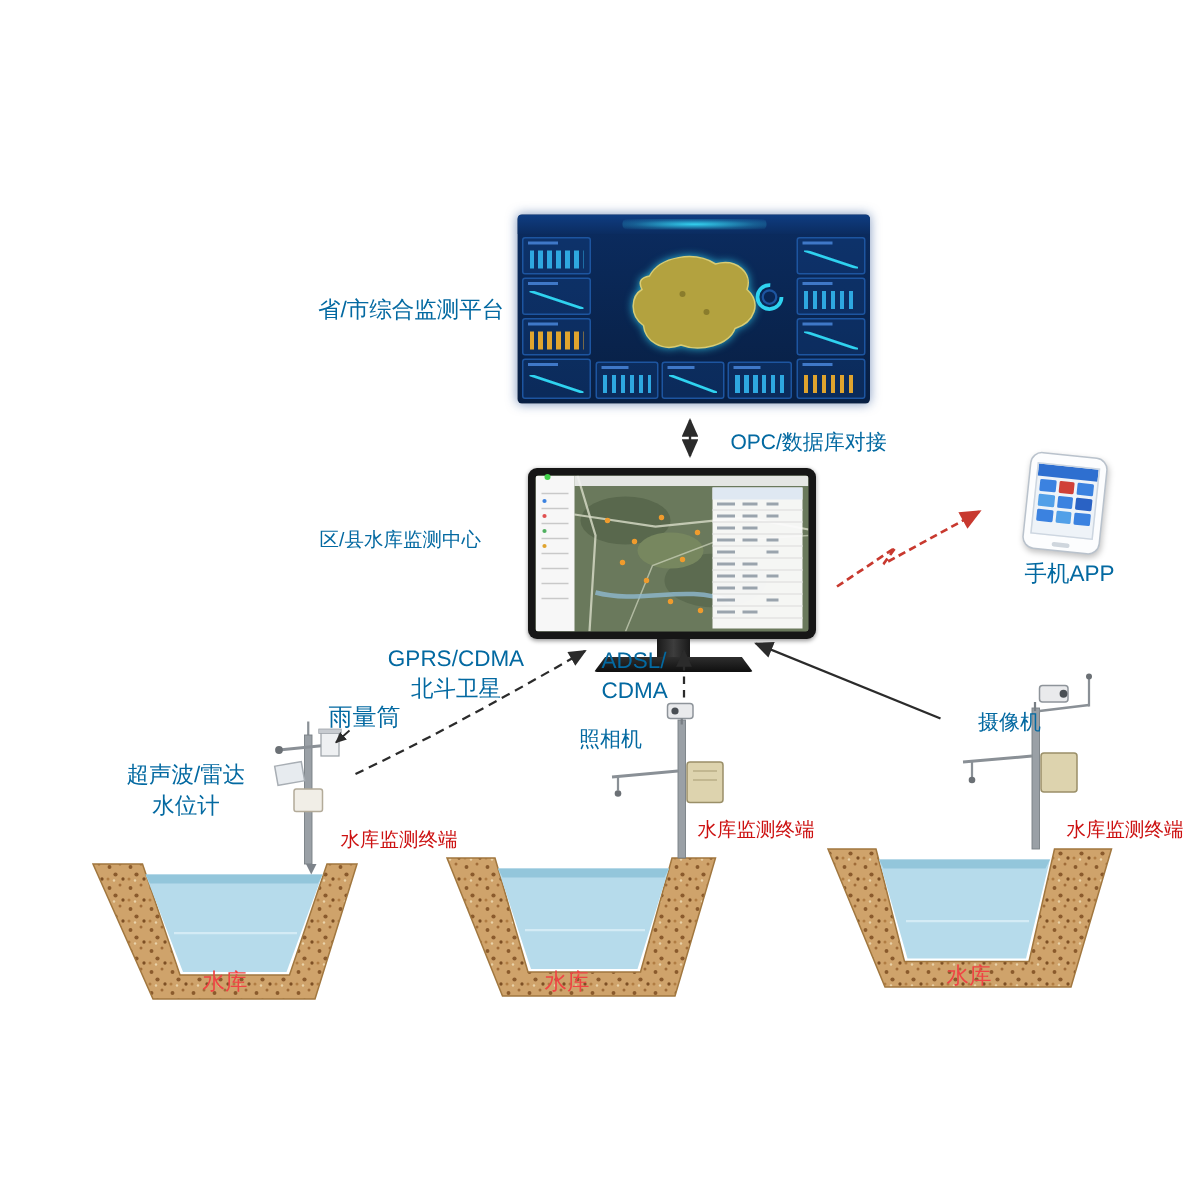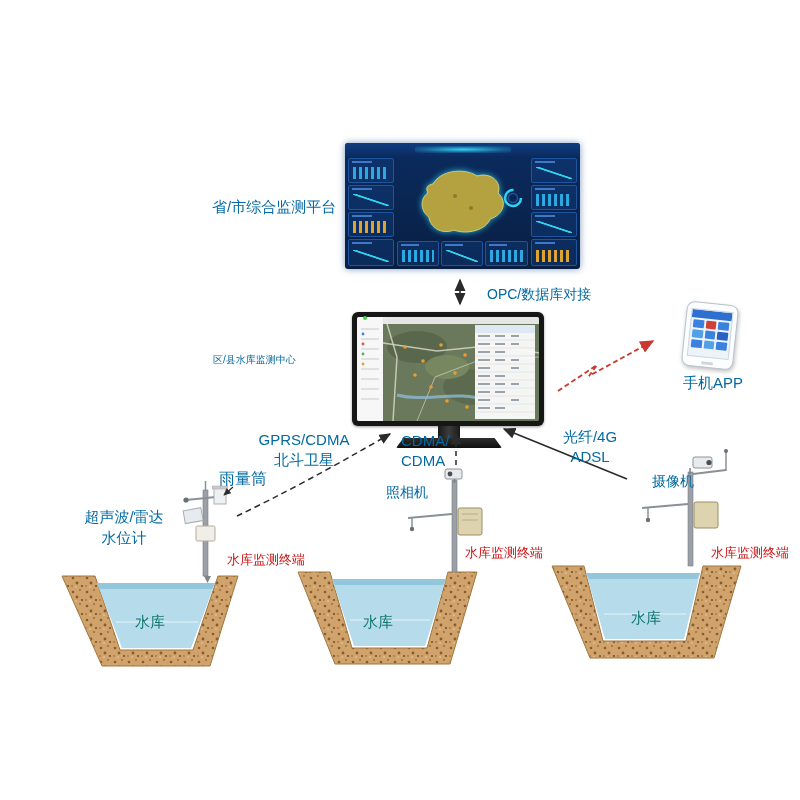--- a/index.html
+++ b/index.html
@@ -1,21 +1,21 @@
 <!DOCTYPE html>
 <html style="--terminal-red: #cc1111; --arrow-red: #c8392f; --soil: #cfa36b; --water: #b6dbeb; --dashboard-bg: #0b2c60; --accent-cyan: #2fd3f0;"><head>
 <meta charset="utf-8">
 <style>
   * { margin:0; padding:0; box-sizing:border-box; }
   html,body { width:800px; height:800px; background:#fff; font-family:"Liberation Sans","DejaVu Sans",sans-serif; }
   .canvas { position:relative; width:800px; height:800px; background:#fff; overflow:hidden; }
   .lbl { position:absolute; color:#0369a1; line-height:20px; white-space:nowrap; }
   .lbl.multi { white-space:normal; }
   .term { color:var(--terminal-red,#cc1111); font-size:13px; }
-  .res  { width:60px; text-align:center; font-size:15px; color:#0f766e; }
+  .res  { width:60px; text-align:center; font-size:15px; color:#ef4444;margin-top:33px; }
 
   
   .dashboard { position:absolute; left:345px; top:143px; width:235px; height:126px;
     background:linear-gradient(180deg,var(--dashboard-bg,#0b2c60),#081f43);
     border-radius:3px; box-shadow:0 0 7px rgba(25,70,140,.55); overflow:hidden; }
   .db-header { position:absolute; top:0; left:0; right:0; height:13px;
     background:linear-gradient(180deg,#0f3d82,#0b2c60); }
   .db-header::after { content:""; position:absolute; left:50%; top:3px; transform:translateX(-50%);
     width:96px; height:7px; border-radius:3px;
     background:radial-gradient(ellipse at center, rgba(53,216,245,.95) 0%, rgba(53,216,245,.25) 60%, transparent 100%); }
@@ -292,34 +292,30 @@
     <path d="M460,280 L460,304" stroke="#2b2b2b" stroke-width="1.6" fill="none" marker-start="url(#arrow)" marker-end="url(#arrow)"></path>
     <path d="M237,516 Q300,486 390,434" stroke="#2b2b2b" stroke-width="1.5" fill="none" stroke-dasharray="6 4" marker-end="url(#arrow)"></path>
     <path d="M456,465 L456,434" stroke="#2b2b2b" stroke-width="1.5" fill="none" stroke-dasharray="5 4" marker-end="url(#arrow)"></path>
     <path d="M627,479 L504,429" stroke="#2b2b2b" stroke-width="1.6" fill="none" marker-end="url(#arrow)"></path>
     <path d="M558,391 L597,365 L589,376 L653,341" stroke="#c8392f" stroke-width="1.8" fill="none" stroke-dasharray="5 3" marker-end="url(#arrow-red)"></path>
     <path d="M233,487 L224,495" stroke="#2b2b2b" stroke-width="1.2" fill="none" marker-end="url(#arrow-sm)"></path>
   </svg>
 
   <div class="lbl" style="left:212px;top:197px;width:134px;font-size:15px">省/市综合监测平台</div>
   <div class="lbl" style="left:487px;top:284px;font-size:14px">OPC/数据库对接</div>
-  <div class="lbl" style="left:213px;top:350px;width:134px;font-size:10px">区/县水库监测中心</div>
+  <div class="lbl" style="left:213px;top:350px;width:134px;font-size:13px">区/县水库监测中心</div>
   <div class="lbl" style="left:682px;top:373px;width:62px;text-align:center;font-size:15px">手机APP</div>
 
   <div class="lbl multi" style="left:256px;top:430px;width:96px;text-align:center;font-size:15px">
     <div>GPRS/CDMA</div>
     <div>北斗卫星</div>
   </div>
   <div class="lbl multi" style="left:401px;top:431px;width:56px;font-size:15px">
-    <div>CDMA/</div>
+    <div>ADSL/</div>
     <div>CDMA</div>
-  </div>
-  <div class="lbl multi" style="left:554px;top:427px;width:72px;text-align:center;font-size:15px">
-    <div>光纤/4G</div>
-    <div>ADSL</div>
   </div>
 
   <div class="lbl" style="left:219px;top:469px;font-size:16px">雨量筒</div>
   <div class="lbl multi" style="left:78px;top:506px;width:92px;text-align:center;font-size:15px;line-height:21px">
     <div>超声波/雷达</div>
     <div>水位计</div>
   </div>
   <div class="lbl" style="left:386px;top:482px;font-size:14px">照相机</div>
   <div class="lbl" style="left:652px;top:471px;font-size:14px">摄像机</div>
 

